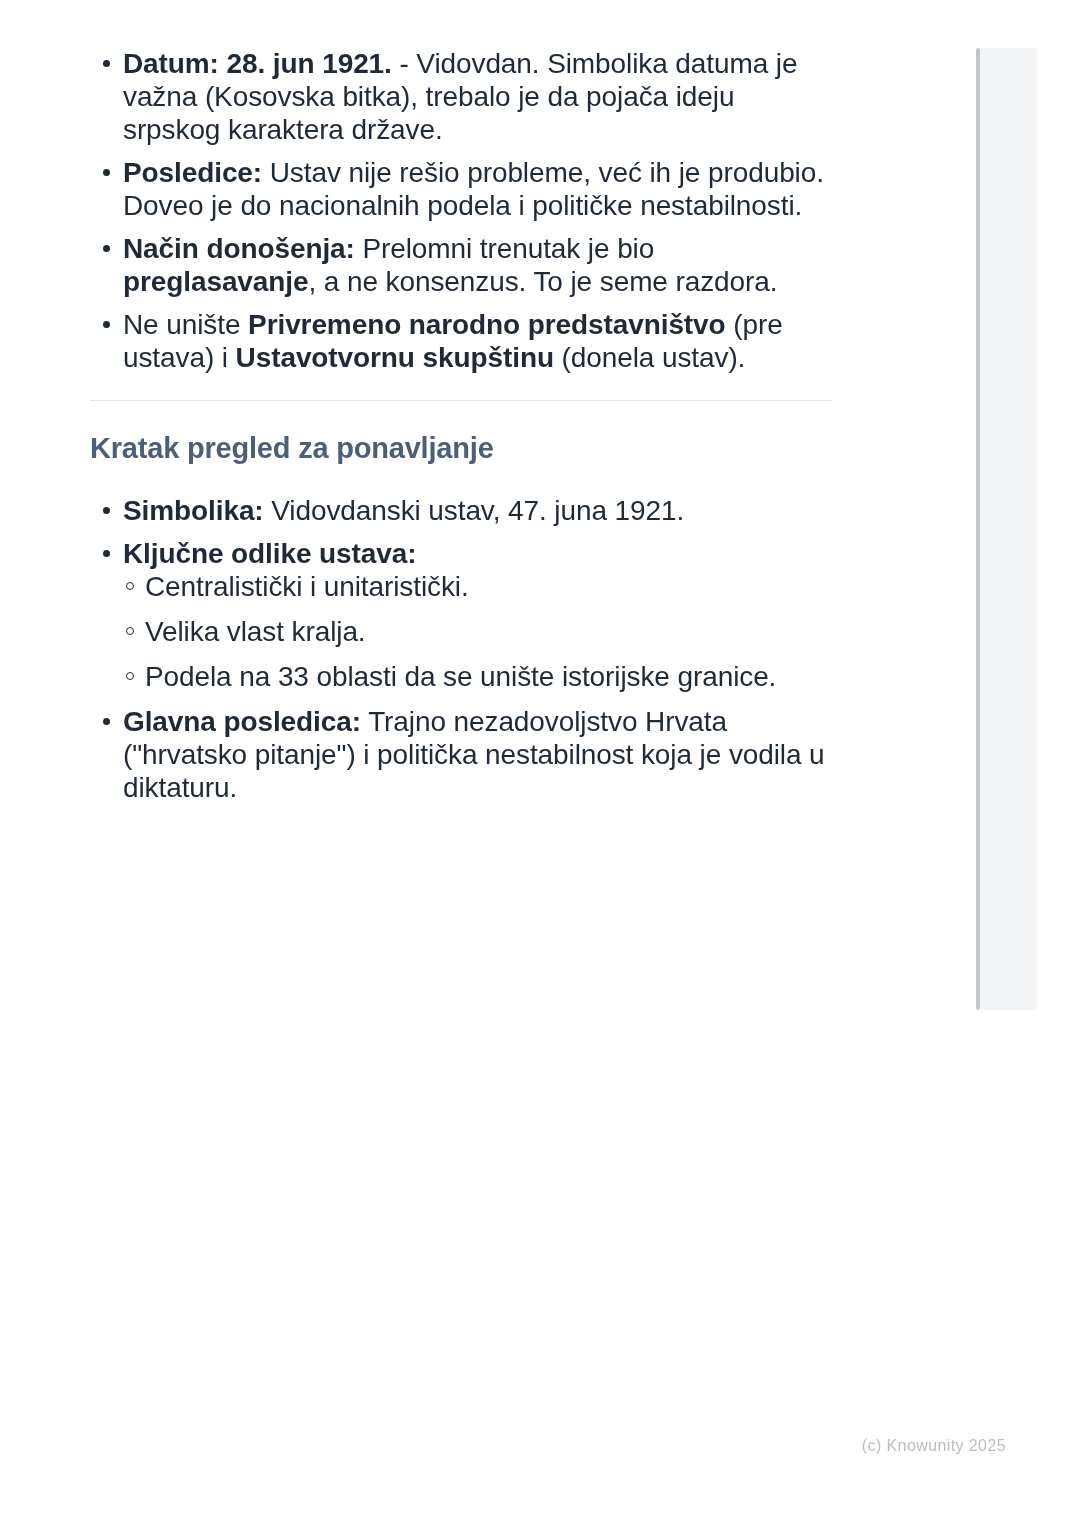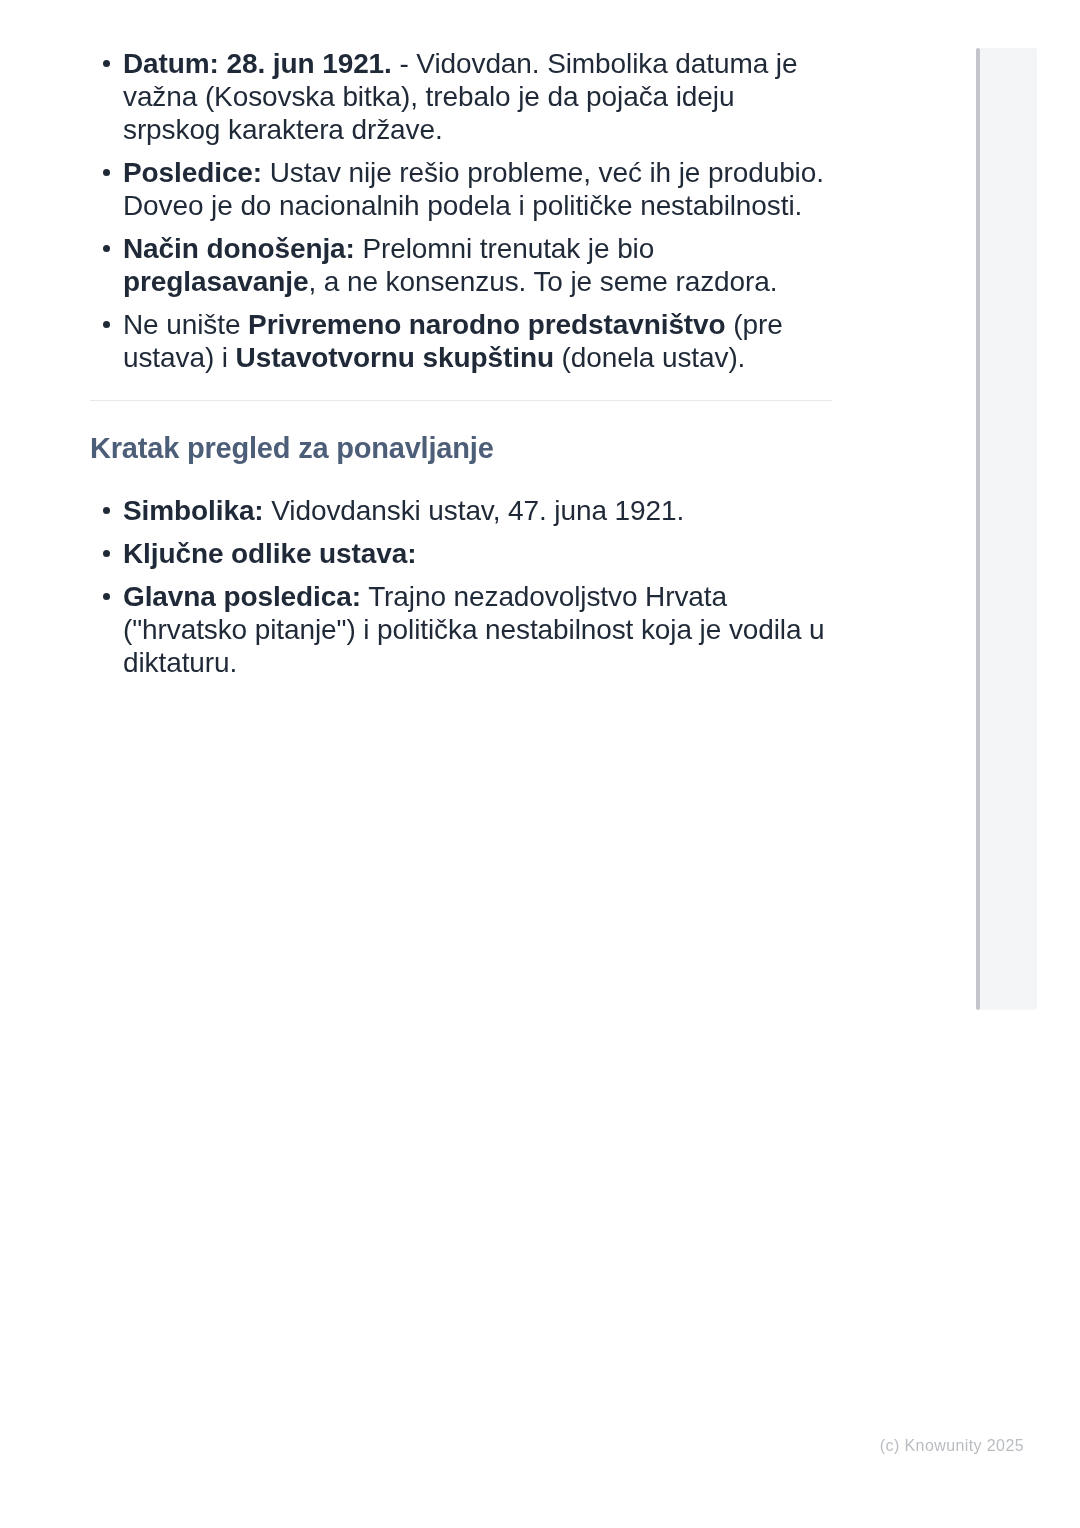--- a/index.html
+++ b/index.html
@@ -99,21 +99,21 @@
     left: 976px;
     top: 48px;
     width: 4px;
     height: 962px;
     background: var(--scrollbar, #c2c6cb);
     border-radius: 2px;
   }
   .footer {
     position: absolute;
     top: 1436px;
-    right: 56px;
+    right: 74px;
     font-size: 16px;
     line-height: 20px;
     letter-spacing: 0.4px;
     color: var(--footer-text, #b9bdc2);
   }
 </style>
 </head>
 <body>
 
 <div class="page">
@@ -138,20 +138,31 @@
     <div class="divider"></div>
 
     <h2 class="heading">Kratak pregled za ponavljanje</h2>
 
     <ul class="bullets">
       <li>
         <span><strong>Simbolika:</strong><span> Vidovdanski ustav, 47. juna 1921.</span></span>
       </li>
       <li>
         <span><strong>Ključne odlike ustava:</strong></span>
+        <ul class="sub">
+          <li>
+            <span>Centralistički i unitaristički.</span>
+          </li>
+          <li>
+            <span>Velika vlast kralja.</span>
+          </li>
+          <li>
+            <span>Podela na 33 oblasti da se unište istorijske granice.</span>
+          </li>
+        </ul>
       </li>
       <li>
         <span><strong>Glavna posledica:</strong><span> Trajno nezadovoljstvo Hrvata ("hrvatsko pitanje") i politička nestabilnost koja je vodila u diktaturu.</span></span>
       </li>
     </ul>
 
   </div>
 
   <div class="side-panel"></div>
   <div class="scrollbar-thumb"></div>

